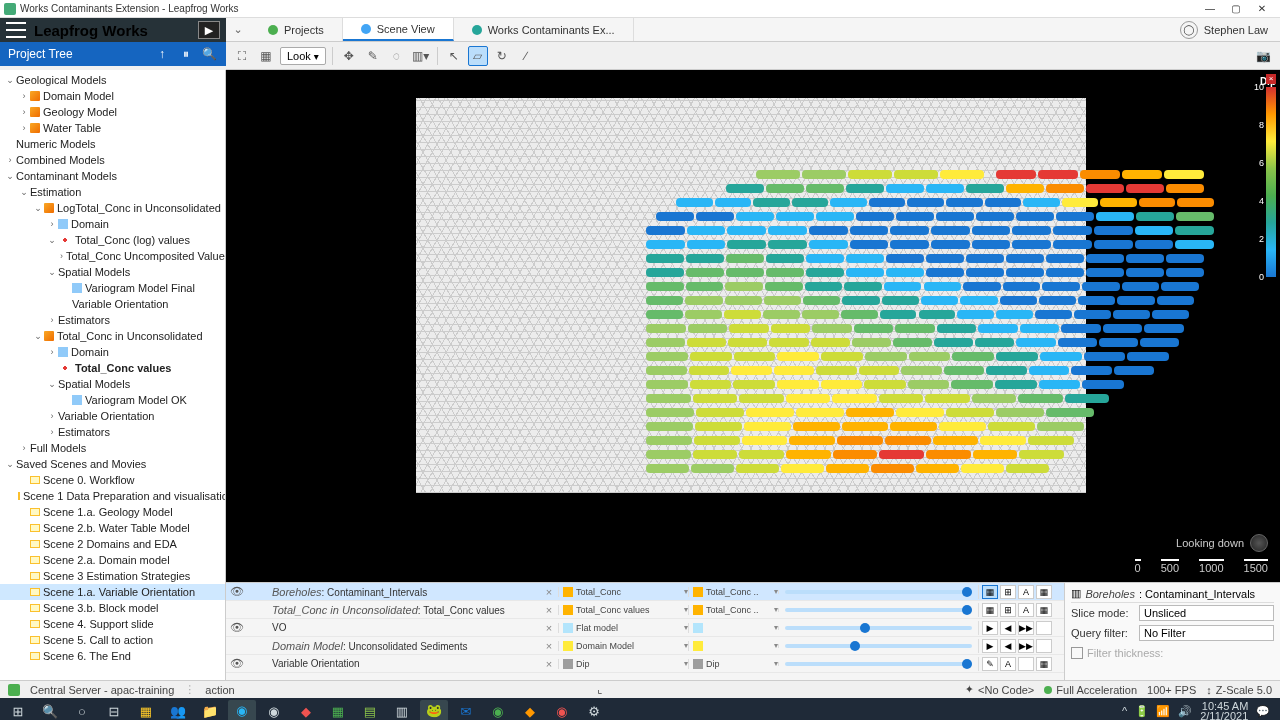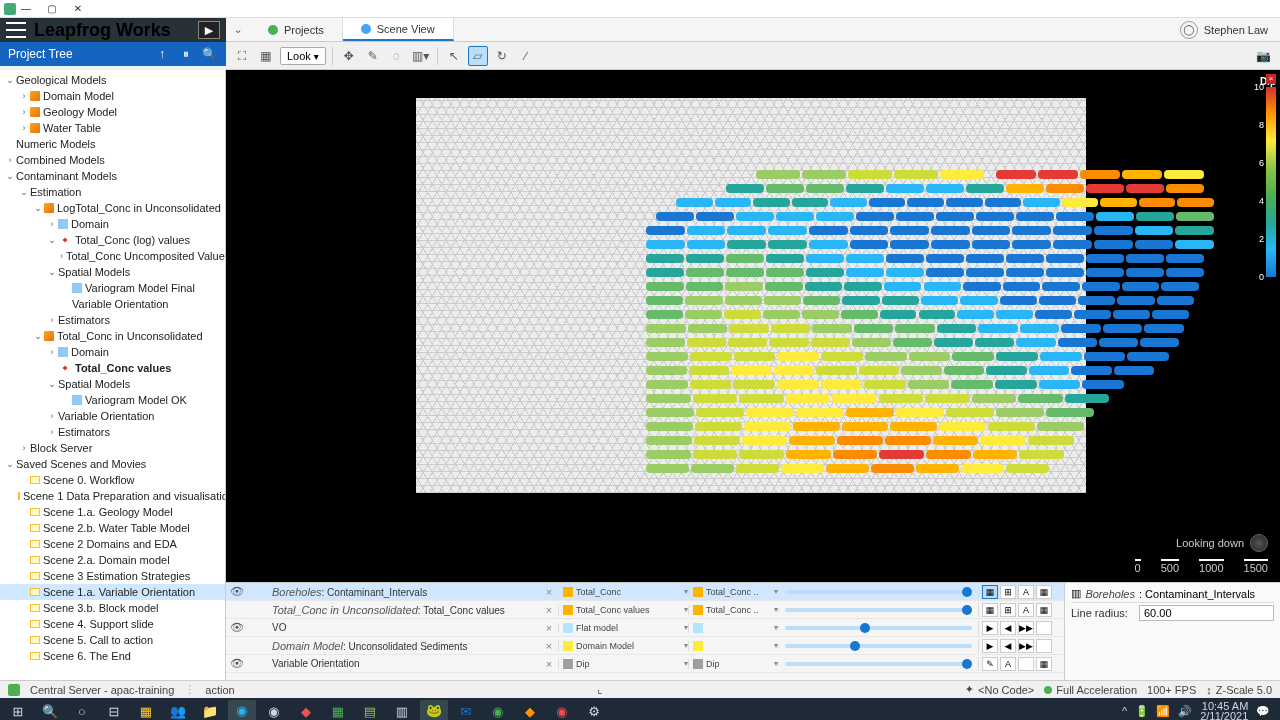--- a/index.html
+++ b/index.html
@@ -6,21 +6,21 @@
 body { background:#f0f0f0; width:1280px; height:720px; overflow:hidden; position:relative; }
 
 
 .titlebar { height:18px; background:#fff; display:flex; align-items:center; padding:0 4px; border-bottom:1px solid #ddd; }
 .titlebar .app-icon { width:12px; height:12px; background:#4a7; border-radius:2px; margin-right:4px; }
 .titlebar .title { flex:1; font-size:10px; color:#333; }
 .win-controls { display:flex; gap:14px; padding-right:8px; }
 .win-controls span { width:12px; height:12px; display:flex; align-items:center; justify-content:center; font-size:10px; color:#333; cursor:pointer; }
 .hamburger { width:20px; height:16px; margin:0 6px; display:flex; flex-direction:column; justify-content:space-between; }
 .hamburger span { height:2px; background:#fff; }
-.app-name { font-weight:bold; font-size:18px; padding-left:2px; }
+.app-name { font-weight:bold; font-size:15px; padding-left:2px; }
 .play-btn { width:22px; height:18px; border:1px solid #888; margin-left:auto; margin-right:6px; background:#222; display:flex; align-items:center; justify-content:center; color:#fff; }
 .tab-strip { flex:1; display:flex; height:24px; background:#f5f5f5; border-bottom:1px solid #ccc; }
 .tab-strip .tab { padding:0 18px; display:flex; align-items:center; gap:6px; border-right:1px solid #ddd; color:#333; font-size:11px; position:relative; }
 .tab-strip .tab.active { background:#fff; border-bottom:2px solid #1976d2; }
 .tab-strip .tab .dot { width:10px; height:10px; border-radius:50%; }
 .dot.green { background:#4caf50; } .dot.blue { background:#42a5f5; } .dot.teal { background:#26a69a; }
 .tab-strip .chev { width:24px; display:flex; align-items:center; justify-content:center; color:#666; }
 .user-area { display:flex; align-items:center; gap:6px; padding:0 12px; color:#333; }
 .user-area .avatar { width:18px; height:18px; border:1px solid #999; border-radius:50%; display:flex; align-items:center; justify-content:center; font-size:10px; }
 
@@ -118,20 +118,21 @@
 .taskbar .tb { width:28px; height:22px; display:flex; align-items:center; justify-content:center; color:#cfd8dc; font-size:13px; border-radius:2px; }
 .taskbar .tb.active { background:#37474f; border-bottom:2px solid #29b6f6; }
 .taskbar .tray { margin-left:auto; display:flex; align-items:center; gap:8px; color:#cfd8dc; font-size:9px; padding-right:6px; }
 .taskbar .tray .time { text-align:right; line-height:10px; }
 </style>
 </head>
 <body>
 
 <div class="titlebar">
   <div class="app-icon"></div>
+  <div class="title">Works Contaminants Extension - Leapfrog Works</div>
   <div class="win-controls">
     <span>—</span>
     <span>▢</span>
     <span>✕</span>
   </div>
 </div>
 
 <div class="row2">
   <div class="dark">
     <div class="hamburger">
@@ -144,20 +145,24 @@
   </div>
   <div class="tab-strip">
     <div class="chev">⌄</div>
     <div class="tab">
         <span class="dot green"></span>
         <span>Projects</span>
       </div>
     <div class="tab active">
         <span class="dot blue"></span>
         <span>Scene View</span>
+      </div>
+    <div class="tab">
+        <span class="dot teal"></span>
+        <span>Works Contaminants Ex...</span>
       </div>
     <div style="flex:1"></div>
     <div class="user-area">
       <div class="avatar">◯</div>
       <span>Stephen Law</span>
     </div>
   </div>
 </div>
 
 <div style="display:flex;">
@@ -291,21 +296,21 @@
         <div class="tree-item" style="padding-left: 46px;">
           <span class="exp">›</span>
           <span class="label">Variable Orientation</span>
         </div>
         <div class="tree-item" style="padding-left: 46px;">
           <span class="exp">›</span>
           <span class="label">Estimators</span>
         </div>
         <div class="tree-item" style="padding-left: 18px;">
           <span class="exp">›</span>
-          <span class="label">Block Server</span>
+          <span class="label">Full Models</span>
         </div>
         <div class="tree-item" style="padding-left: 4px;">
           <span class="exp">⌄</span>
           <span class="label">Saved Scenes and Movies</span>
         </div>
         <div class="tree-item" style="padding-left: 18px;">
           <span class="exp"></span>
           <span class="ticon scene"></span>
           <span class="label">Scene 0. Workflow</span>
         </div>
@@ -796,24 +801,34 @@
             </div>
           </div>
         </div>
       <div class="props">
         <div class="hdr">
             <span>▥</span> 
             <span class="t">Boreholes</span>
             <span>: Contaminant_Intervals</span>
           </div>
         <div class="row">
-            <label>Line radius:</label>
+            <label>Slice mode:</label>
             <div class="field">
-              <span>60.00</span>
-            </div>
+              <span>Unsliced</span>
+            </div>
+          </div>
+        <div class="row">
+            <label>Query filter:</label>
+            <div class="field">
+              <span>No Filter</span>
+            </div>
+          </div>
+        <div class="row">
+            <div class="chk"></div>
+            <label style="width:auto;color:#aaa;">Filter thickness:</label>
           </div>
       </div>
     </div>
   </div>
 </div>
 
 <div class="statusbar">
   <div class="srv-icon"></div>
   <span>Central Server - apac-training</span>
   <span style="color:#aaa">⋮</span>

